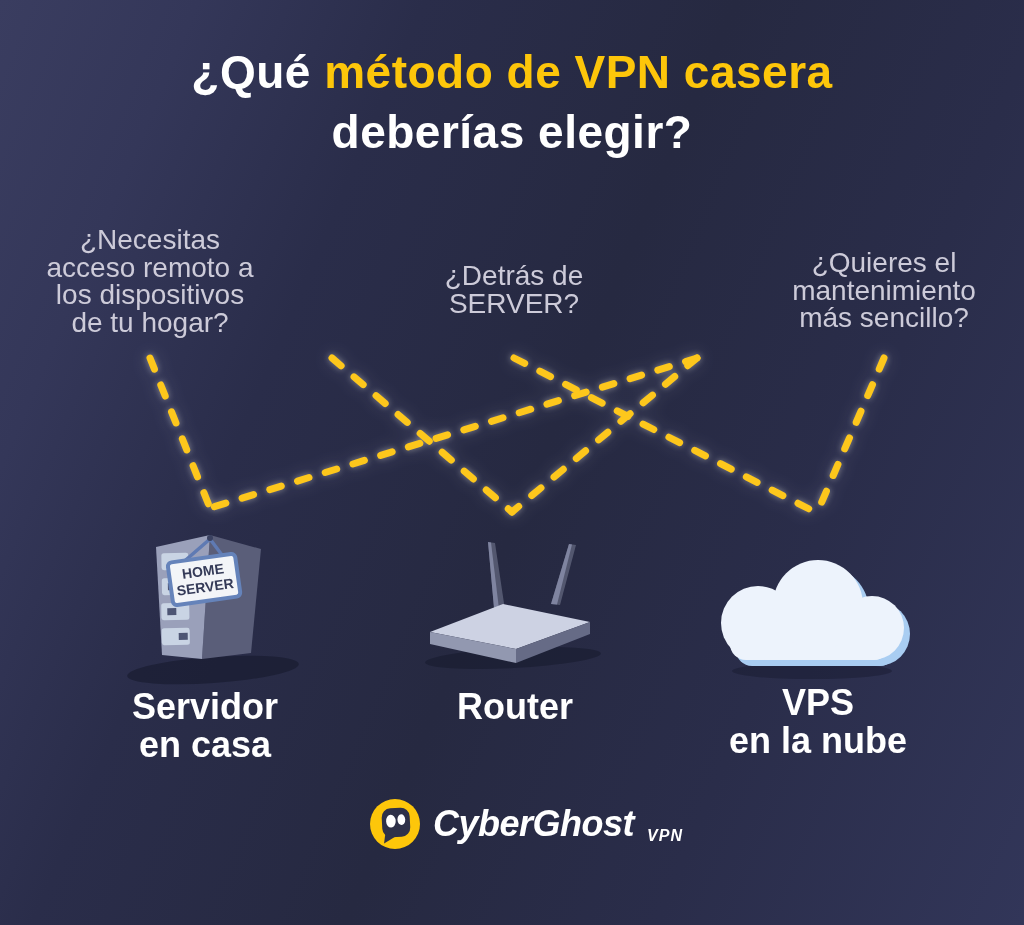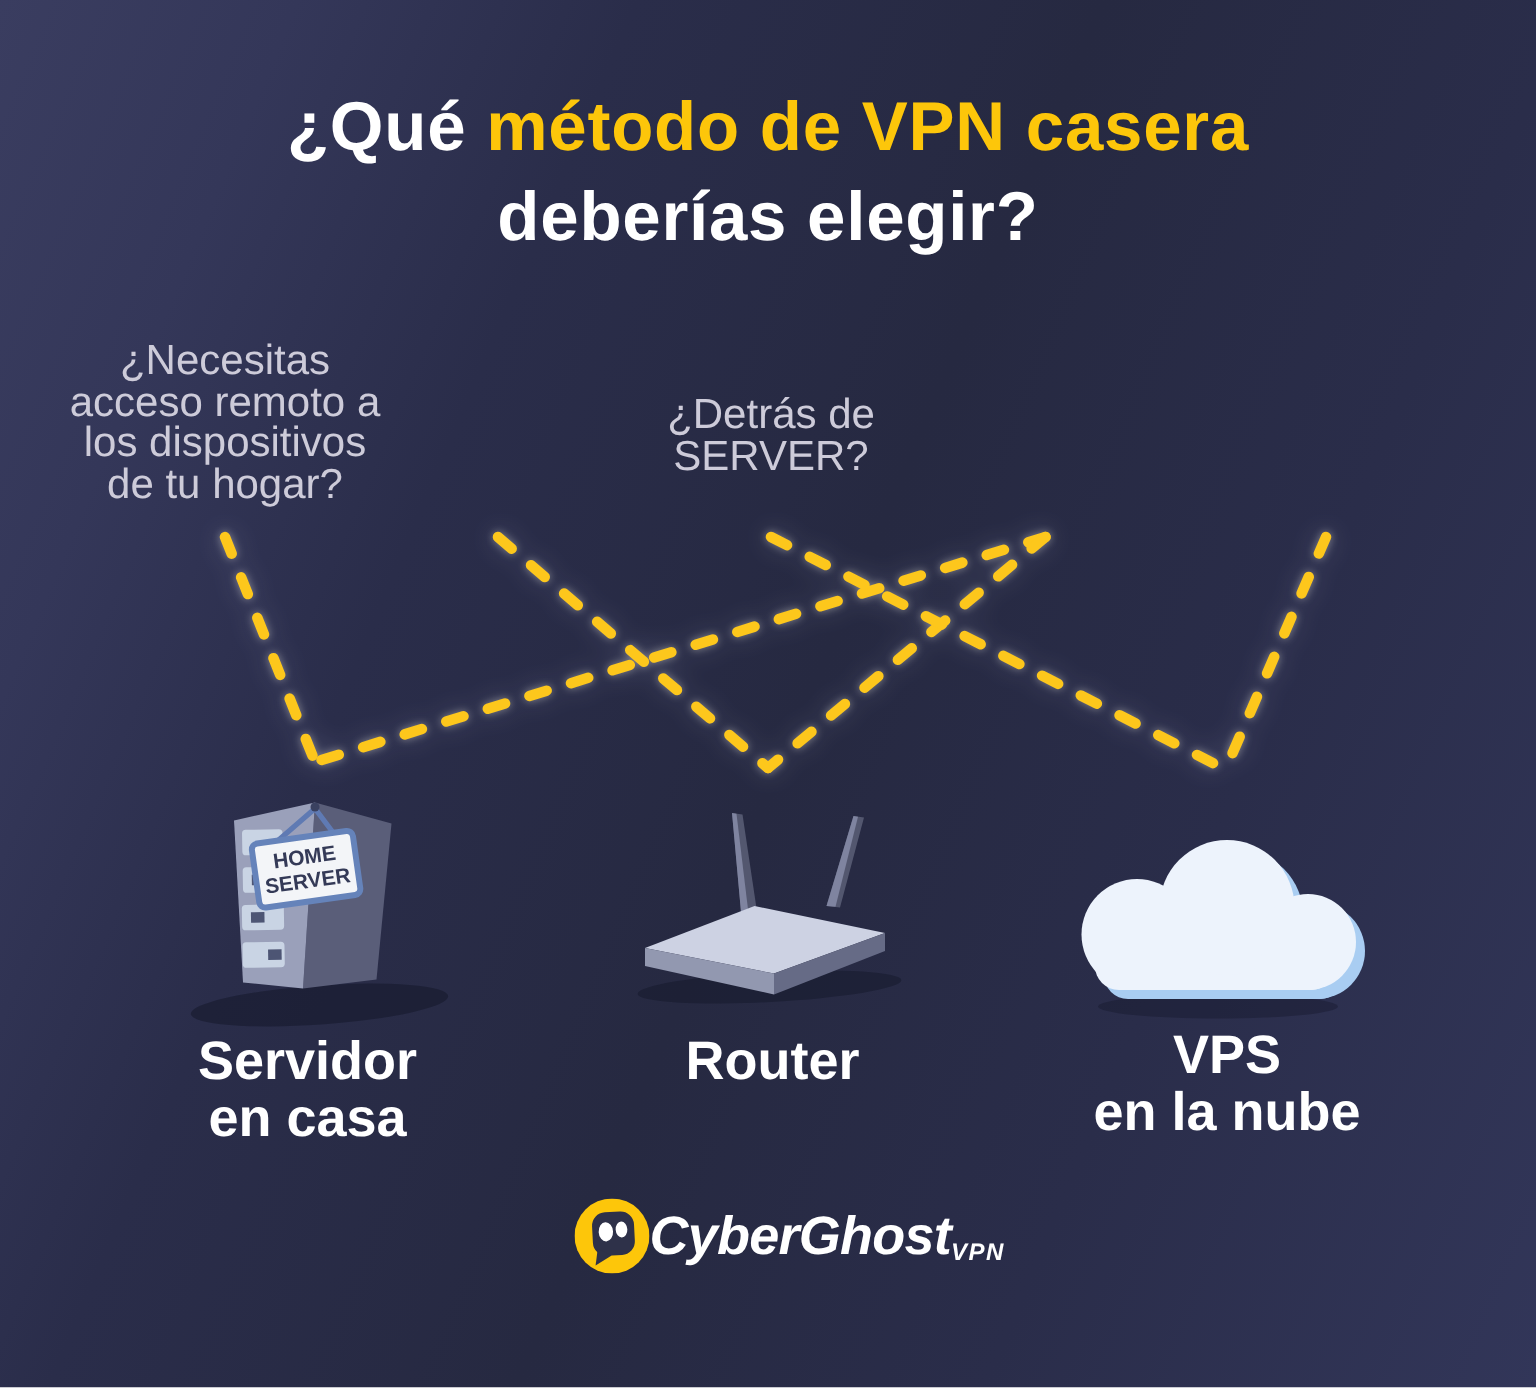--- a/index.html
+++ b/index.html
@@ -6,21 +6,21 @@
   html,body { width:1024px; height:925px; }
   body { font-family:"Liberation Sans","DejaVu Sans",sans-serif; overflow:hidden; }
 
   .canvas {
     position:relative; width:1024px; height:925px;
     background:linear-gradient(113deg,#3a3d60 0%,#343759 14%,#2a2d4a 30%,#262941 52%,#2a2d4a 74%,#323659 100%);
   }
 
   
   .title {
-    position:absolute; top:54px; left:0; width:100%;
+    position:absolute; top:42px; left:0; width:100%;
     text-align:center; font-size:46px; line-height:60px; font-weight:bold;
     letter-spacing:0.5px;
   }
   .title .white { color:#ffffff; }
   .title .yellow { color:#fdc60a; }
   .title-line2 { display:block; color:#ffffff; }
 
   
   .question {
     position:absolute; width:220px; text-align:center;
@@ -52,21 +52,21 @@
     font-size:36px; line-height:38px; font-weight:bold; color:#ffffff;
     white-space:pre-line;
   }
   .label-server { left:95px;  top:688px; }
   .label-router { left:405px; top:688px; }
   .label-vps    { left:708px; top:684px; }
 
   
   .logo-row {
     position:absolute; top:799px; left:0; width:100%;
-    display:flex; justify-content:center; align-items:center; padding-left:29px;
+    display:flex; justify-content:center; align-items:center; gap:13px;padding-left:29px;
   }
   .logo-brand {
     color:#ffffff; font-size:36px; font-weight:bold; font-style:italic;
     letter-spacing:-0.5px;
   }
   .logo-vpn {
     color:#ffffff; font-size:16px; font-weight:bold; font-style:italic;
     letter-spacing:1px; margin-top:23px;
   }
 </style>
@@ -79,20 +79,23 @@
     <span><span class="white">¿Qué </span><span class="yellow">método de VPN casera</span></span>
     <span class="title-line2">deberías elegir?</span>
   </h1>
 
   <div class="question q1">¿Necesitas
 acceso remoto a
 los dispositivos
 de tu hogar?</div>
   <div class="question q3">¿Detrás de
 SERVER?</div>
+  <div class="question q5">¿Quieres el
+mantenimiento
+más sencillo?</div>
 
   <svg class="lines-svg" viewBox="0 0 1024 925">
       <line x1="150" y1="358" x2="210" y2="508" stroke="#fdc71c" stroke-width="7" stroke-linecap="round" stroke-dasharray="12 17"></line>
       <line x1="697" y1="358" x2="210" y2="508" stroke="#fdc71c" stroke-width="7" stroke-linecap="round" stroke-dasharray="12 17"></line>
       <line x1="332" y1="358" x2="512" y2="512" stroke="#fdc71c" stroke-width="7" stroke-linecap="round" stroke-dasharray="12 17"></line>
       <line x1="697" y1="358" x2="512" y2="512" stroke="#fdc71c" stroke-width="7" stroke-linecap="round" stroke-dasharray="12 17"></line>
       <line x1="514" y1="358" x2="817" y2="513" stroke="#fdc71c" stroke-width="7" stroke-linecap="round" stroke-dasharray="12 17"></line>
       <line x1="884" y1="358" x2="817" y2="513" stroke="#fdc71c" stroke-width="7" stroke-linecap="round" stroke-dasharray="12 17"></line>
     </svg>
 

